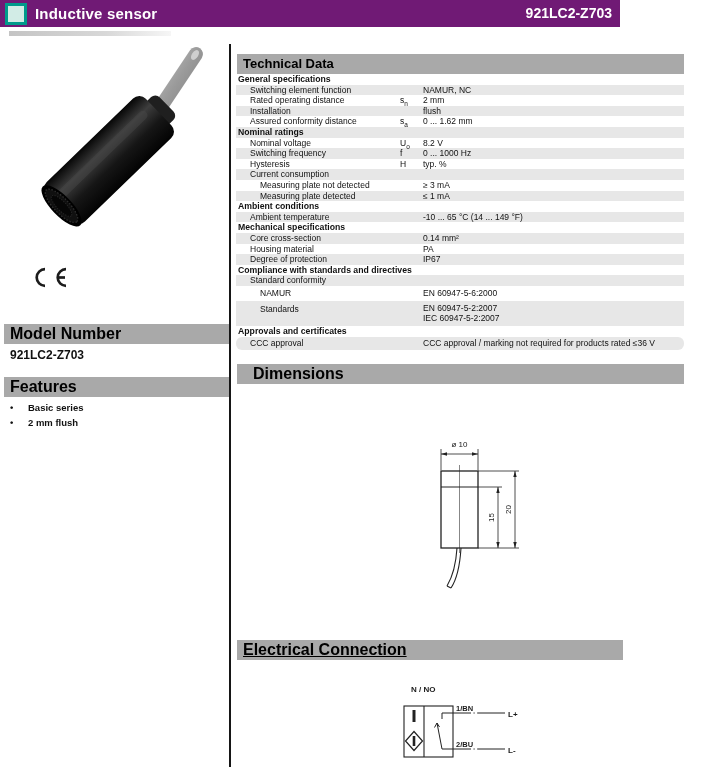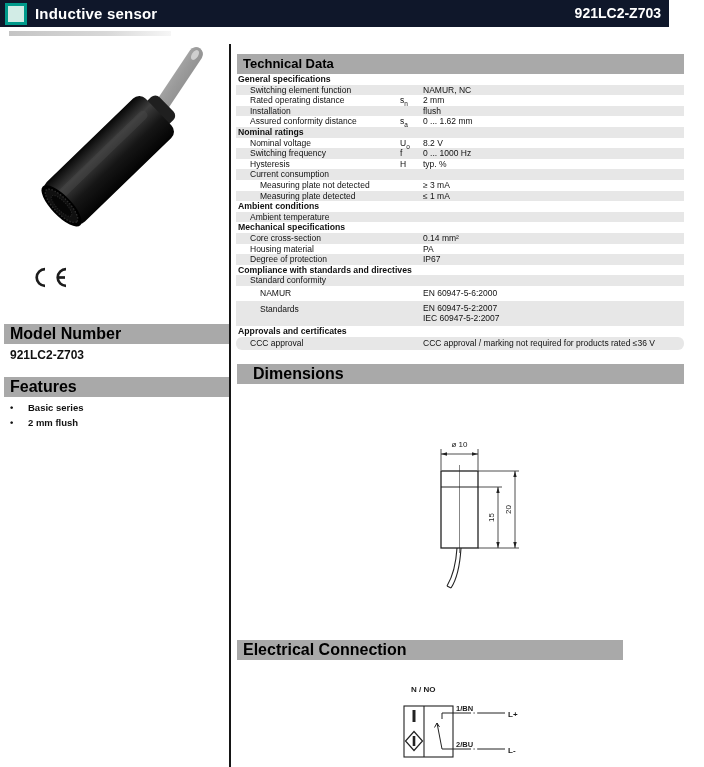--- a/index.html
+++ b/index.html
@@ -1,21 +1,21 @@
 <!DOCTYPE html>
 <html><head>
 <meta charset="utf-8">
 <style>
   html,body{margin:0;padding:0;background:#fff;}
   .page{
     position:relative;width:704px;height:767px;overflow:hidden;background:#fff;
     font-family:"Liberation Sans","DejaVu Sans",sans-serif;color:#111;
   }
   
-  .topbar{position:absolute;left:0;top:0;width:669px;height:27px;background:#0f172a;}
+  .topbar{position:absolute;left:0;top:0;width:620px;height:27px;background:#701a75;}
   .brand-square{
     position:absolute;left:5px;top:3px;width:22px;height:22px;box-sizing:border-box;
     border:3px solid #009a8b;background:#d2ece6;
   }
   .topbar-title{
     position:absolute;left:35px;top:0;height:27px;line-height:27px;
     color:#fff;font-size:15px;font-weight:bold;letter-spacing:.2px;
   }
   .topbar-product{
     position:absolute;right:8px;top:0;height:27px;line-height:27px;
@@ -32,21 +32,21 @@
   }
   .bar-model{left:4px;top:324px;width:225px;}
   .model-number{position:absolute;left:10px;top:348px;font-size:12px;font-weight:bold;}
   .bar-features{left:4px;top:377px;width:225px;}
   .features{position:absolute;left:10px;top:401px;width:210px;}
   .feature{display:flex;font-size:9.5px;font-weight:bold;line-height:14.5px;}
   .feature .bullet{width:18px;}
   
   .bar-td{left:237px;top:54px;width:447px;font-size:13px;}
   .bar-dim{left:237px;top:364px;width:447px;padding-left:16px;}
-  .bar-elec{left:237px;top:640px;width:386px;}
+  .bar-elec{left:237px;top:640px;width:386px;text-decoration:underline;}
   .spec-table{position:absolute;left:236px;top:74px;width:448px;}
   .spec-row{
     display:grid;grid-template-columns:164px 23px 1fr;
     font-size:8.5px;line-height:10.6px;min-height:10.6px;align-items:start;
   }
   .spec-row.shaded{background:#e7e7e7;}
   .spec-row.section-header{display:block;font-weight:bold;padding-left:2px;font-size:8.7px;}
   .spec-row.pad-row{padding:2.5px 0;}
   .spec-row.pad-sm{padding:1.5px 0;border-radius:6px;}
   .spec-row .cell-label{padding-left:14px;}
@@ -176,20 +176,21 @@
       </div>
       <div class="spec-row indent2 shaded">
         <span class="cell-label">Measuring plate detected</span>
         <span class="cell-symbol"></span>
         <span class="cell-value">≤ 1 mA</span>
       </div>
       <div class="spec-row section-header">Ambient conditions</div>
       <div class="spec-row indent1 shaded">
         <span class="cell-label">Ambient temperature</span>
         <span class="cell-symbol"></span>
+        <span class="cell-value">-10 ... 65 °C (14 ... 149 °F)</span>
       </div>
       <div class="spec-row section-header">Mechanical specifications</div>
       <div class="spec-row indent1 shaded">
         <span class="cell-label">Core cross-section</span>
         <span class="cell-symbol"></span>
         <span class="cell-value">0.14 mm²</span>
       </div>
       <div class="spec-row indent1">
         <span class="cell-label">Housing material</span>
         <span class="cell-symbol"></span>

